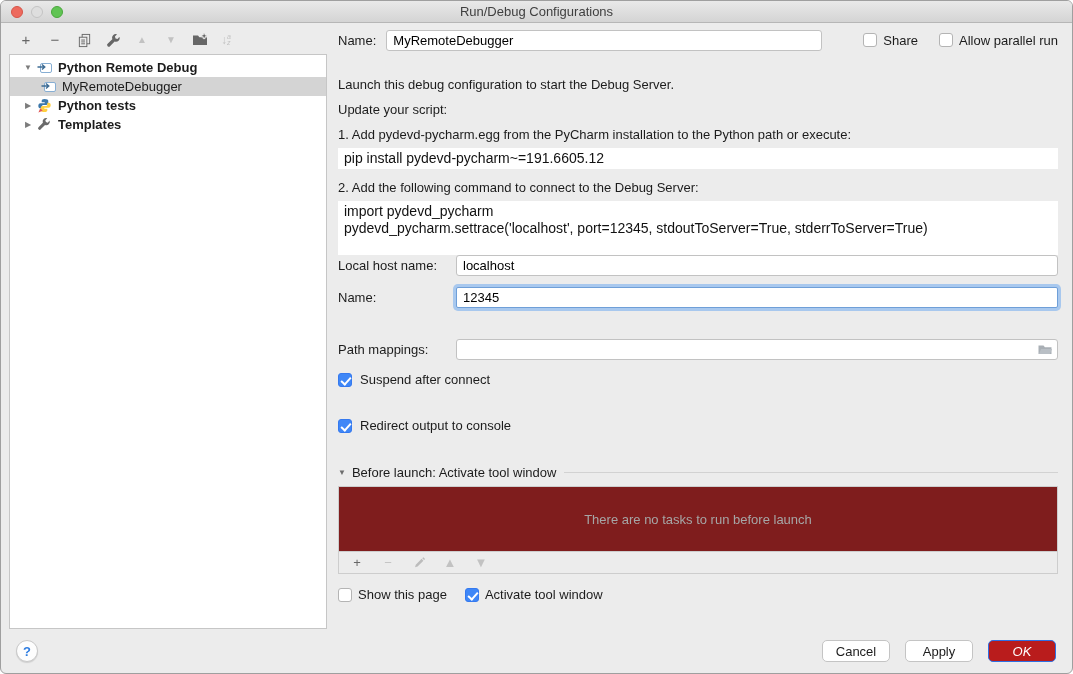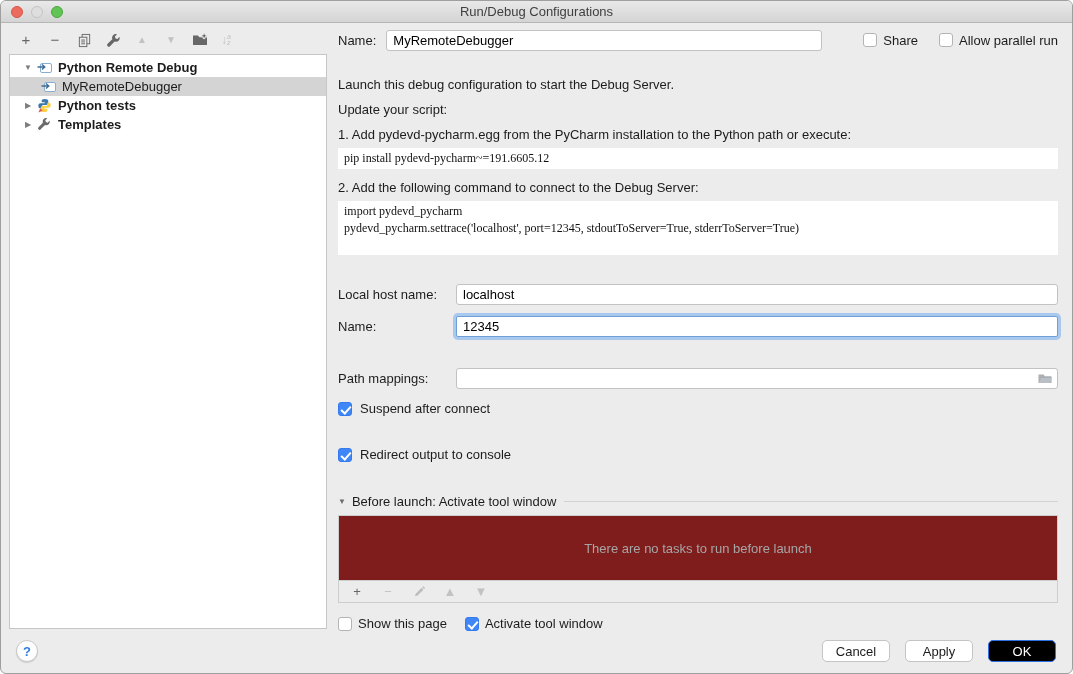--- a/index.html
+++ b/index.html
@@ -51,21 +51,21 @@
                font:13px "Liberation Sans","DejaVu Sans",sans-serif; padding:0 6px; outline:none; }
   .name-input { width:436px; }
   .cb-group { display:flex; align-items:center; gap:6px; }
 
   .checkbox { width:14px; height:14px; border-radius:3px; border:1px solid #b4b4b4; background:#fff; position:relative; flex:0 0 auto; }
   .checkbox.checked { background:#3f87f7; border-color:#3579ef; }
   .checkbox.checked::after { content:""; position:absolute; left:4px; top:1px; width:4px; height:8px;
                              border:solid #fff; border-width:0 2px 2px 0; transform:rotate(42deg); }
 
   .para { margin-top:0; line-height:16px; }
-  .code { font-family:Liberation Serif, serif; font-size:12px;
+  .code { font-family:Liberation Sans, sans-serif; font-size:14px;
           background:#fff; padding:2px 6px; line-height:17px; white-space:pre; color:#111; }
 
   .field-row { margin-top:0; }
   .field-row .flabel { width:118px; flex:0 0 auto; }
   .field-row .grow { flex:1; }
   input.focused { border:1px solid #6f9fd8; box-shadow:0 0 0 3px #a8c8ee; border-radius:2px; }
 
   .path-wrap { position:relative; flex:1; }
   .path-input { width:100%; background:#e9e9e9; border:1px solid #c0c0c0; }
   .browse-btn { position:absolute; right:5px; top:3px; width:16px; height:16px; }
@@ -87,21 +87,21 @@
   .page-cbs .second { margin-left:10px; }
 
   
   .help-btn { position:absolute; left:15px; bottom:11px; width:22px; height:22px; border-radius:50%;
               background:#fdfdfd; border:1px solid #c9c9c9; color:#2f7de1; font-weight:bold;
               display:flex; align-items:center; justify-content:center; font-size:13px;
               box-shadow:0 1px 1px rgba(0,0,0,.12); }
   .footer-btns { position:absolute; right:16px; bottom:11px; display:flex; gap:15px;padding-left:22px; }
   .btn { height:22px; min-width:68px; padding:0 12px; border-radius:5px; font-size:13px;
          background:#fff; border:1px solid #c4c4c4; display:flex; align-items:center; justify-content:center; }
-  .btn.primary { background:#000000; border-color:#2f6fe4; color:#fff; min-width:68px; }
+  .btn.primary { background:#b91c1c; border-color:#2f6fe4; color:#fff; min-width:68px;font-style:italic; }
 
   svg { display:block; }
 </style>
 </head>
 <body>
 
 <div class="window">
 
   <div class="titlebar">
     <div class="traffic">
@@ -202,21 +202,21 @@
     </div>
 
     <div class="para" style="margin-top:26px">Launch this debug configuration to start the Debug Server.</div>
     <div class="para" style="margin-top:9px">Update your script:</div>
     <div class="para" style="margin-top:9px">1. Add pydevd-pycharm.egg from the PyCharm installation to the Python path or execute:</div>
     <div class="code" style="margin-top:5px">pip install pydevd-pycharm~=191.6605.12</div>
     <div class="para" style="margin-top:11px">2. Add the following command to connect to the Debug Server:</div>
     <div class="code" style="margin-top:5px; padding-bottom:18px"><span>import pydevd_pycharm</span>
 <span>pydevd_pycharm.settrace('localhost', port=12345, stdoutToServer=True, stderrToServer=True)</span></div>
 
-    <div class="row field-row" style="margin-top:29px">
+    <div class="row field-row" style="">
       <span class="flabel">Local host name:</span>
       <input class="text grow" value="localhost" style="">
     </div>
 
     <div class="row field-row" style="margin-top:11px">
       <span class="flabel">Name:</span>
       <input class="text grow focused" autofocus="" value="12345" style="">
     </div>
 
     <div class="row field-row" style="margin-top:31px">

